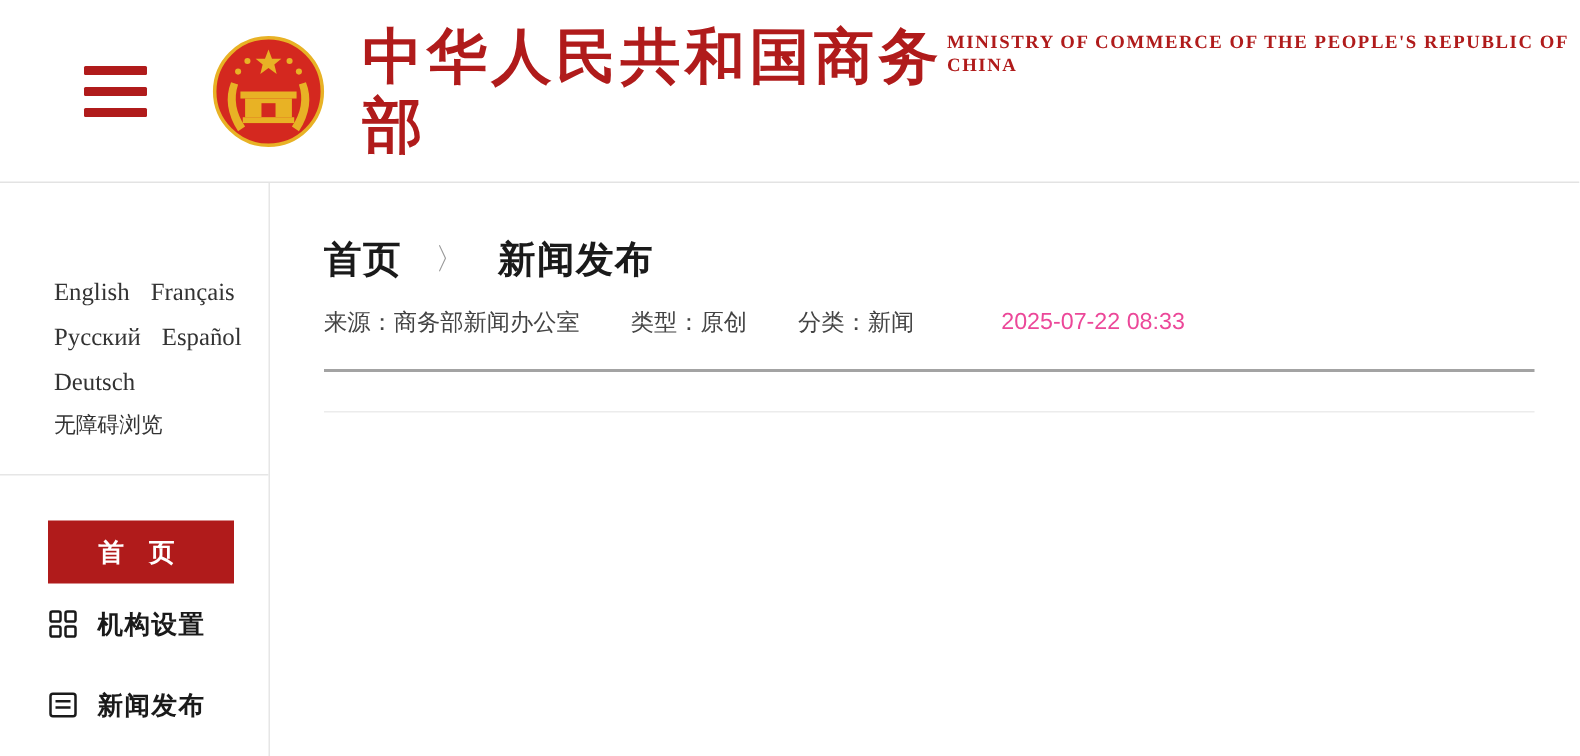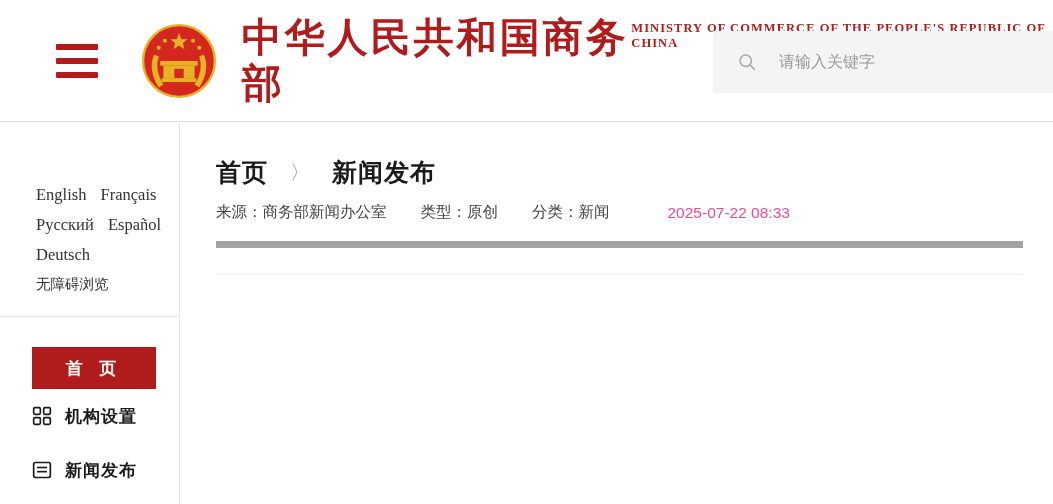--- a/index.html
+++ b/index.html
@@ -172,21 +172,21 @@
     color: #999999;
     font-weight: normal;
   }
 
   .meta {
     display: flex;
     align-items: center;
     height: 62px;
     font-size: 15.5px;
     color: #444444;
-    border-bottom: 7px solid #a3a3a3;
+    border-bottom: 2px solid #a3a3a3;
     padding-bottom: 2px;
   }
   .meta-item { margin-right: 34px; white-space: nowrap; }
   .meta-date { margin-left: 24px; color: #ec4899; }
 
   .article-title {
     margin-top: 36px;
     font-size: 33px;
     font-weight: bold;
     color: #111111;
@@ -228,27 +228,20 @@
       <circle cx="68" cy="24" r="2.6" fill="#e8b225"></circle>
       <circle cx="76" cy="33" r="2.6" fill="#e8b225"></circle>
     </svg>
   </div>
 
   <div class="title-block">
     <div class="title-cn">中华人民共和国商务部</div>
     <div class="title-en">MINISTRY OF COMMERCE OF THE PEOPLE'S REPUBLIC OF CHINA</div>
   </div>
 
-  <div class="search-box">
-    <svg class="search-icon" viewBox="0 0 24 24">
-      <circle cx="10.5" cy="10.5" r="6.8" fill="none" stroke="#666" stroke-width="1.8"></circle>
-      <line x1="15.4" y1="15.4" x2="21" y2="21" stroke="#666" stroke-width="1.8" stroke-linecap="round"></line>
-    </svg>
-    <input class="search-input" type="text" placeholder="请输入关键字" style="">
-  </div>
 </div>
 
 <div class="body-wrap">
 
   <div class="sidebar">
     <div class="lang-list">
       <div class="lang-row">
         <span>English</span>
         <span>Français</span>
       </div>

